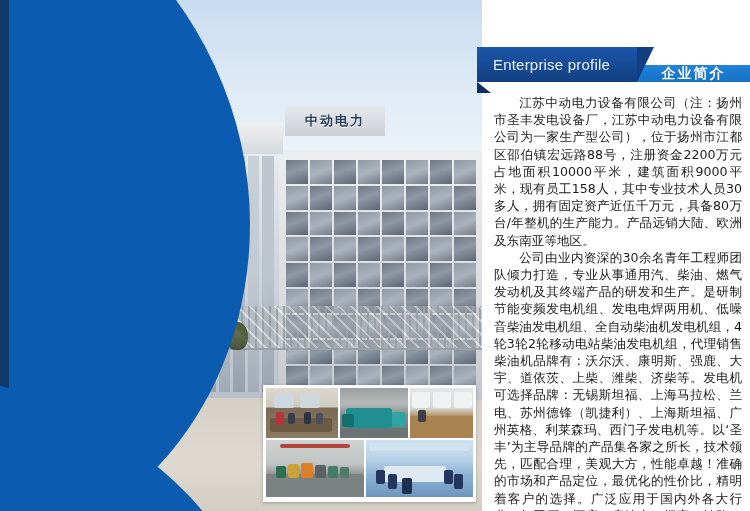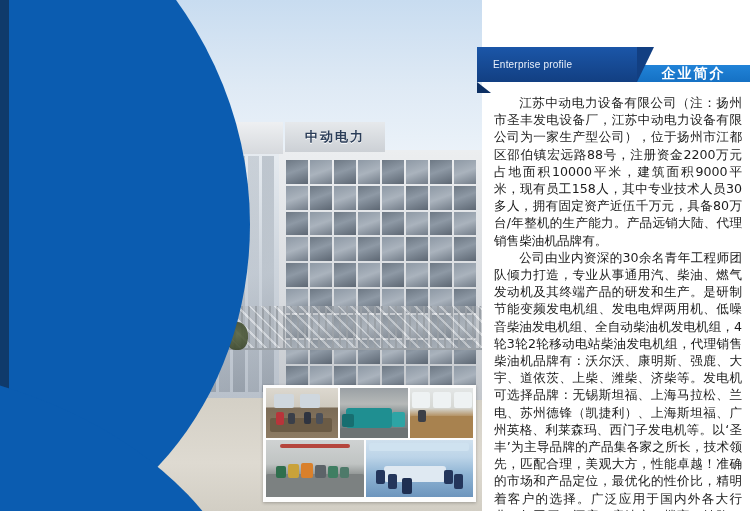--- a/index.html
+++ b/index.html
@@ -91,21 +91,21 @@
     left: 233px; top: 122px; width: 50px; height: 32px;
     background: linear-gradient(180deg,#eef0f2 0%,#d6d9dd 100%);
   }
   
   .bldg-b {
     left: 278px; top: 150px; width: 204px; height: 250px;
     background: linear-gradient(180deg,#eceef0 0%,#d8dbdf 60%,#c3c7cc 100%);
   }
   .bldg-sign {
     position: absolute;
-    left: 285px; top: 122px; width: 100px; height: 30px;
+    left: 285px; top: 106px; width: 100px; height: 30px;
     background: linear-gradient(180deg,#e6e9ec 0%,#ccd0d5 100%);
     color: #2b3d58;
     font-size: 13px;
     letter-spacing: 2px;
     display: flex; align-items: center; justify-content: center;
     font-weight: bold;
     text-shadow: 0 1px 0 #fff;
   }
   
   .wingrid {
@@ -233,21 +233,21 @@
     left: -5px; top: 47px;
     width: 273px; height: 35px;
     display: flex;
     align-items: stretch;
   }
   #banner .b-en {
     position: relative;
     flex: 0 0 160px;
     background: linear-gradient(180deg,#1b56a8 0%,#123f82 100%);
     color: #eaf1fb;
-    font-size: 10px;
+    font-size: 15px;
     display: flex; align-items: center;
     padding-left: 16px;
     box-sizing: border-box;
     letter-spacing: .2px;
   }
   #banner .b-en:after {
     content: "";
     position: absolute;
     right: -17px; top: 0;
     width: 0; height: 0;
@@ -493,18 +493,18 @@
 
   <div id="right-panel">
 
     <div id="banner">
       <div class="b-en">Enterprise profile</div>
       <div class="b-cn">企业简介</div>
     </div>
     <div id="banner-tail"></div>
 
     <div id="body-text">
-      <p>江苏中动电力设备有限公司（注：扬州市圣丰发电设备厂，江苏中动电力设备有限公司为一家生产型公司），位于扬州市江都区邵伯镇宏远路88号，注册资金2200万元占地面积10000平米，建筑面积9000平米，现有员工158人，其中专业技术人员30多人，拥有固定资产近伍千万元，具备80万台/年整机的生产能力。产品远销大陆、代理销售柴油机品牌有。</p>
+      <p>江苏中动电力设备有限公司（注：扬州市圣丰发电设备厂，江苏中动电力设备有限公司为一家生产型公司），位于扬州市江都区邵伯镇宏远路88号，注册资金2200万元占地面积10000平米，建筑面积9000平米，现有员工158人，其中专业技术人员30多人，拥有固定资产近伍千万元，具备80万台/年整机的生产能力。产品远销大陆、欧洲及东南亚等地区。</p>
       <p>公司由业内资深的30余名青年工程师团队倾力打造，专业从事通用汽、柴油、燃气发动机及其终端产品的研发和生产。是研制节能变频发电机组、发电电焊两用机、低噪音柴油发电机组、全自动柴油机发电机组，4轮3轮2轮移动电站柴油发电机组，代理销售柴油机品牌有：沃尔沃、康明斯、强鹿、大宇、道依茨、上柴、潍柴、济柴等。发电机可选择品牌：无锡斯坦福、上海马拉松、兰电、苏州德锋（凯捷利）、上海斯坦福、广州英格、利莱森玛、西门子发电机等。以‘圣丰’为主导品牌的产品集各家之所长，技术领先，匹配合理，美观大方，性能卓越！准确的市场和产品定位，最优化的性价比，精明着客户的选择。广泛应用于国内外各大行业，如工厂、酒店、房地产、楼宇、铁路、石油、矿山、电信系统等。</p>
     </div>
   </div>
 
 </div>
 
 </body></html>

